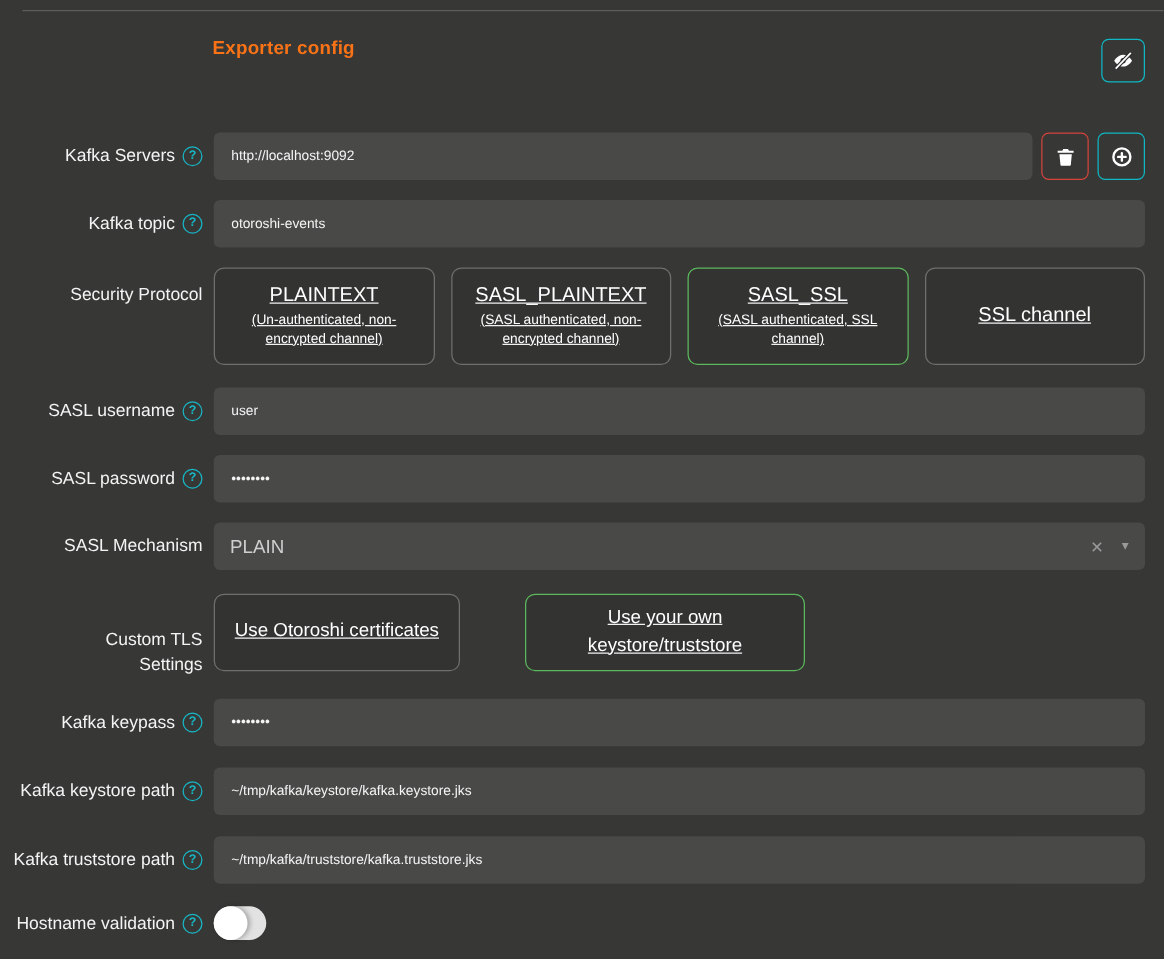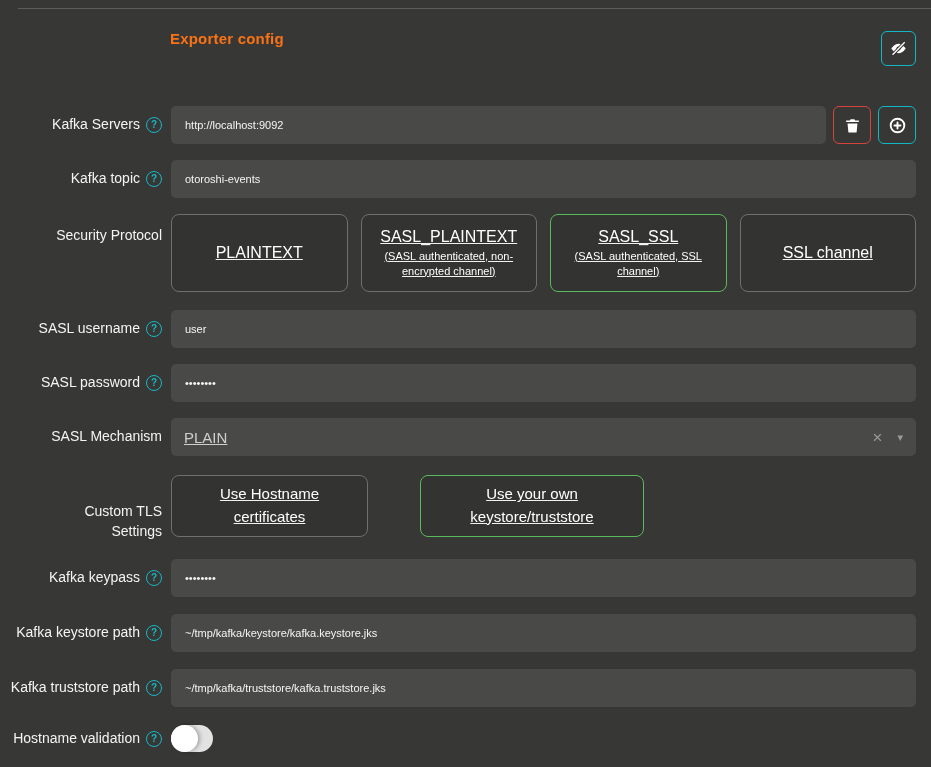--- a/index.html
+++ b/index.html
@@ -78,21 +78,21 @@
   .tls-btn--a { width: 197px; }
   .tls-btn--b { width: 224px; margin-left: 39px; }
   .tls-group { gap: 13px; }
   .label--narrow span.lbl-text { max-width: 82px; display: inline-block; margin-top: 32px; }
 
   .select-box {
     flex: 1; height: 38px; box-sizing: border-box; background: #494948;
     border-radius: 5px; display: flex; align-items: center; padding: 0 13px;
     cursor: pointer;
   }
-  .select-value { flex: 1; font-size: 15px; color: #cfcfcf; text-decoration: underline; }
+  .select-value { flex: 1; font-size: 15px; color: #cfcfcf; }
   .select-clear { color: #9a9a9a; font-size: 17px; margin-right: 15px; cursor: pointer; line-height: 1; }
   .select-caret { color: #9a9a9a; font-size: 11px; cursor: pointer; line-height: 1; }
 
   .toggle {
     position: relative; width: 42px; height: 27px; border-radius: 14px;
     background: #e2e2e2; cursor: pointer; flex: 0 0 auto;
   }
   .toggle .knob {
     position: absolute; left: 0; top: 0; width: 27px; height: 27px;
     border-radius: 50%; background: #ffffff;
@@ -165,20 +165,21 @@
     </div>
 
     <div class="row row--tall mb18">
       <div class="row-label">
         <span class="lbl-text">Security Protocol</span>
       </div>
       <div class="row-content">
         <div class="choice-group">
           <button class="proto-btn">
             <span class="proto-title">PLAINTEXT</span>
+            <span class="proto-sub">(Un-authenticated, non-encrypted channel)</span>
           </button>
           <button class="proto-btn">
             <span class="proto-title">SASL_PLAINTEXT</span>
             <span class="proto-sub">(SASL authenticated, non-encrypted channel)</span>
           </button>
           <button class="proto-btn selected">
             <span class="proto-title">SASL_SSL</span>
             <span class="proto-sub">(SASL authenticated, SSL channel)</span>
           </button>
           <button class="proto-btn">
@@ -221,21 +222,21 @@
         </div>
       </div>
     </div>
 
     <div class="row label--narrow mb18">
       <div class="row-label">
         <span class="lbl-text">Custom TLS Settings</span>
       </div>
       <div class="row-content">
         <div class="choice-group tls-group" style="flex:0 0 auto;">
-          <button class="tls-btn tls-btn--a">Use Hostname certificates</button>
+          <button class="tls-btn tls-btn--a">Use Otoroshi certificates</button>
           <button class="tls-btn tls-btn--b selected">Use your own keystore/truststore</button>
         </div>
       </div>
     </div>
 
     <div class="row mb17">
       <div class="row-label">
         <span class="lbl-text">Kafka keypass</span>
         <span class="help-icon">?</span>
       </div>

